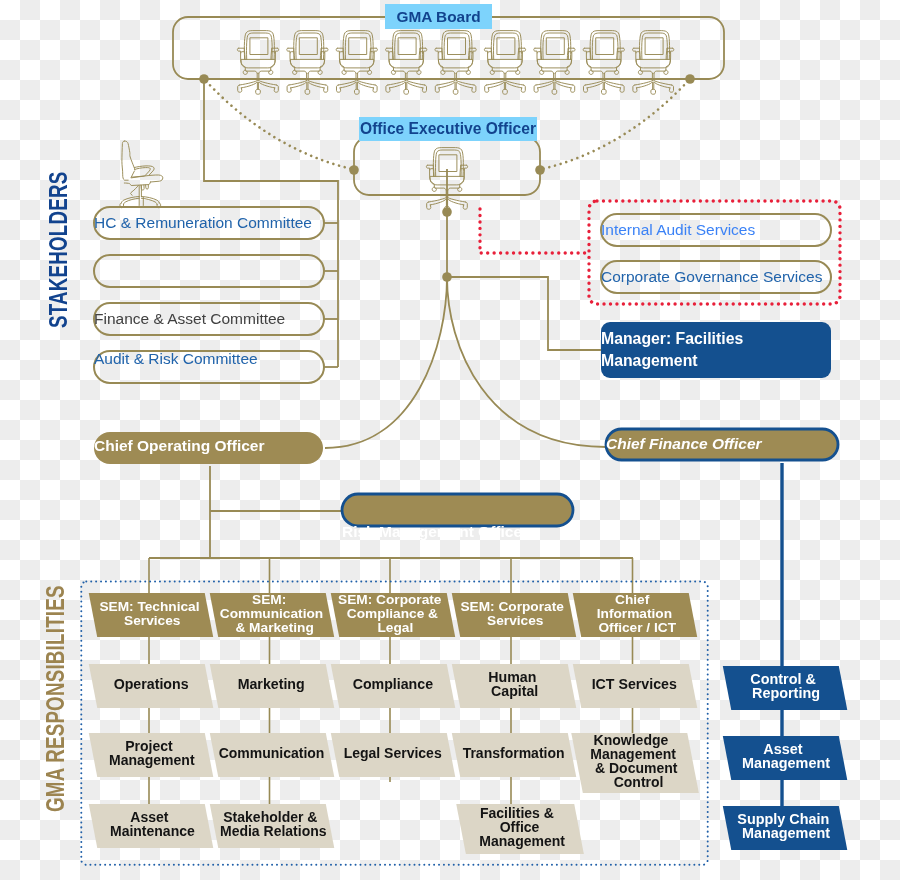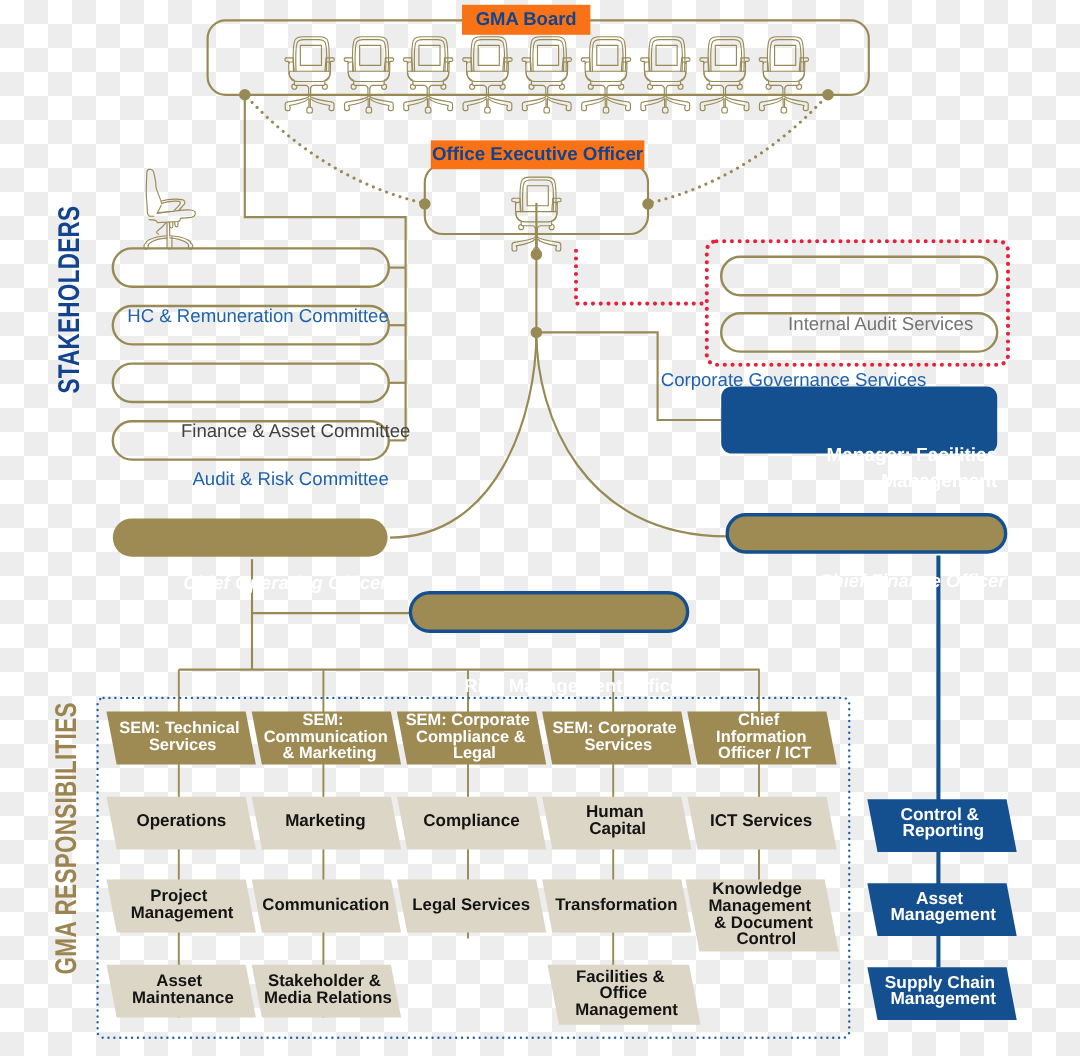--- a/index.html
+++ b/index.html
@@ -11,27 +11,27 @@
     background-image:
       linear-gradient(45deg,#ededed 25%,transparent 25%,transparent 75%,#ededed 75%),
       linear-gradient(45deg,#ededed 25%,transparent 25%,transparent 75%,#ededed 75%);
     background-size:40px 40px;
     background-position:0 0,20px 20px;
   }
   #stage{position:absolute;left:0;top:0;width:900px;height:880px;}
   .lay{position:absolute;left:0;top:0;width:900px;height:880px;overflow:visible;}
 
   
-  .chip{position:absolute;background:#f97316;color:#12438e;font-weight:bold;
+  .chip{position:absolute;background:#7dd3fc;color:#12438e;font-weight:bold;
         white-space:nowrap;display:flex;align-items:center;justify-content:center;}
 
   
   .ctext{position:absolute;display:flex;flex-direction:column;
-         align-items:flex-end;justify-content:center;text-align:center;
-         white-space:nowrap;margin-top:41px;}
+         align-items:flex-start;justify-content:center;text-align:center;
+         white-space:nowrap;}
 
   
   .para{position:absolute;box-sizing:border-box;display:flex;
         flex-direction:column;align-items:center;justify-content:center;
         text-align:center;transform:skewX(10.9deg);line-height:1.0;padding-bottom:3px;}
   .para > span{display:block;transform:skewX(-10.9deg);white-space:nowrap;}
 
   .ml > span{display:block;}
 
   
@@ -373,31 +373,31 @@
     </div>
 <div class="ctext" style="left:94px;top:207px;width:230px;height:32px;color:#2063ab;font-size:15.5px;">
       <span>HC &amp; Remuneration Committee</span>
     </div>
 <div class="ctext" style="left:94px;top:303px;width:248px;height:32px;color:#404040;font-size:15.5px;">
       <span>Finance &amp; Asset Committee</span>
     </div>
 <div class="ctext" style="left:94px;top:351px;width:230px;height:16px;color:#2063ab;font-size:15.5px;">
       <span>Audit &amp; Risk Committee</span>
     </div>
-<div class="ctext" style="left:601px;top:214px;width:210px;height:32px;color:#737373;font-size:15.5px;">
+<div class="ctext" style="left:601px;top:214px;width:210px;height:32px;color:#3b82f6;font-size:15.5px;">
       <span>Internal Audit Services</span>
     </div>
-<div class="ctext" style="left:582px;top:261px;width:190px;height:32px;color:#2063ab;font-size:15.5px;">
+<div class="ctext" style="left:601px;top:261px;width:190px;height:32px;color:#2063ab;font-size:15.5px;">
       <span>Corporate Governance Services</span>
     </div>
 <div class="ctext ml" style="left:601px;top:322px;width:230px;height:56px;color:#fff;font-weight:bold;font-size:15.8px;line-height:1.42;">
       <span>Manager: Facilities</span>
       <span>Management</span>
     </div>
-<div class="ctext" style="left:94px;top:430px;width:229px;height:32px;color:#fff;font-weight:bold;font-size:15.5px;font-style:italic;">
+<div class="ctext" style="left:94px;top:430px;width:229px;height:32px;color:#fff;font-weight:bold;font-size:15.5px;">
       <span>Chief Operating Officer</span>
     </div>
 <div class="ctext" style="left:606px;top:428px;width:232px;height:31px;color:#fff;font-weight:bold;font-size:15.5px;font-style:italic;">
       <span>Chief Finance Officer</span>
     </div>
 <div class="ctext" style="left:342px;top:521px;width:231px;height:21px;color:#fff;font-weight:bold;font-size:15.5px;">
       <span>Risk Management Officer</span>
     </div>
 <div class="vlabel" style="left:44px;top:328px;color:#12438e;font-size:25px;transform:rotate(-90deg) scaleX(0.75);transform-origin:0 0;"><span>STAKEHOLDERS</span></div>
 <div class="vlabel" style="left:41px;top:812px;color:#9c8450;font-size:25px;transform:rotate(-90deg) scaleX(0.75);transform-origin:0 0;"><span>GMA RESPONSIBILITIES</span></div>

